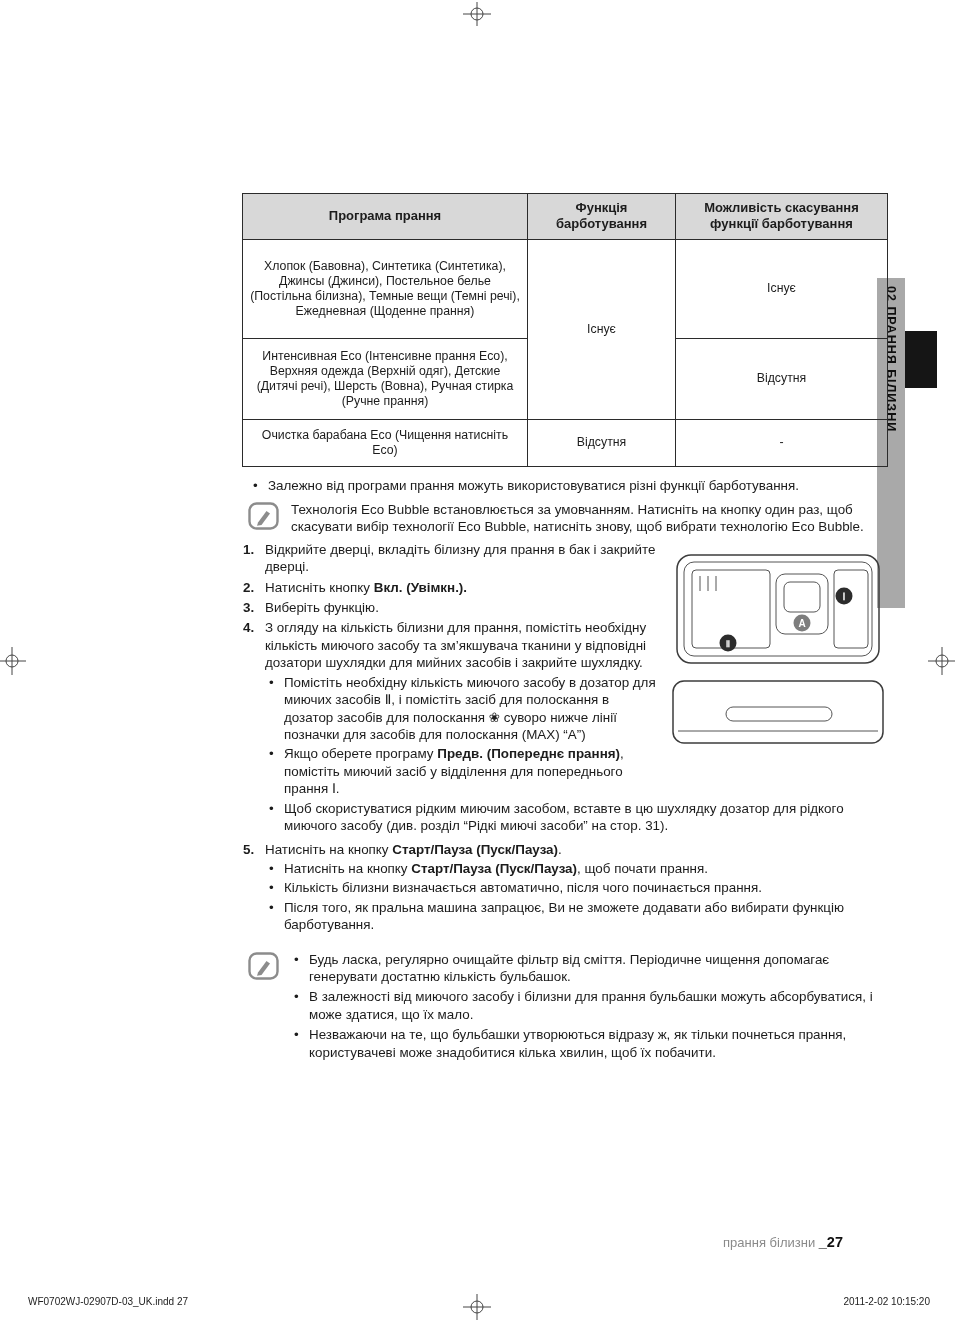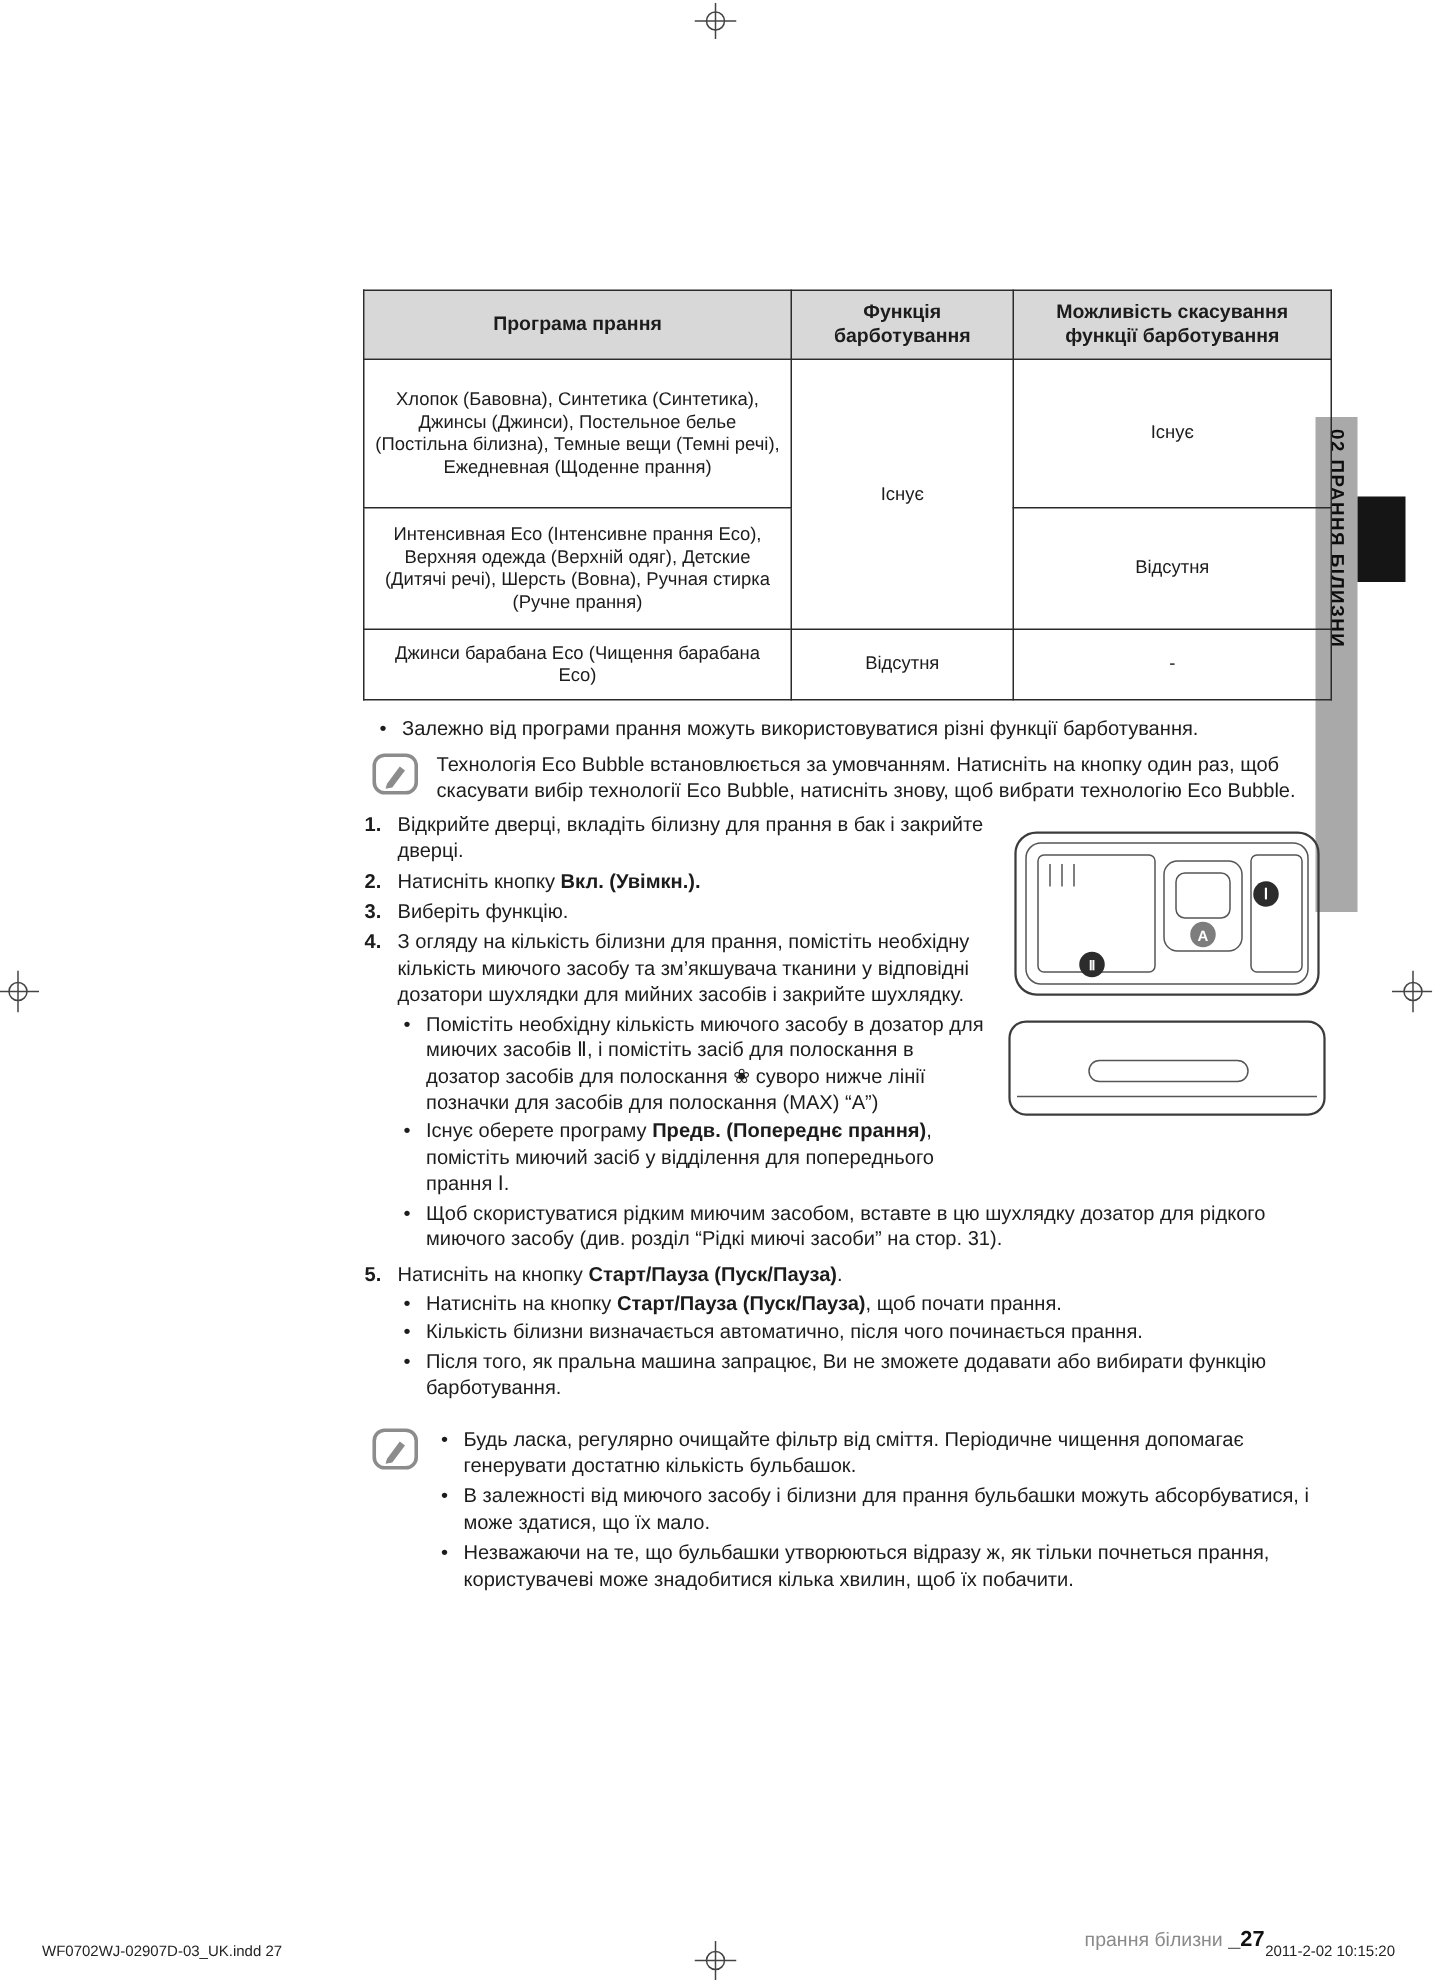--- a/index.html
+++ b/index.html
@@ -48,21 +48,21 @@
   .step { position: relative; padding-left: 23px; margin-top: 3px; }
   .step-num { position: absolute; left: 1px; top: 0; font-weight: bold; }
   .sub-bullets { margin-top: 2px; }
   .sub-bullets .bullet { margin-left: 1px; padding-left: 18px; }
 
   .final-note { margin-top: 17px; }
   .final-note .bullet { margin-top: 3px; }
 
   b { font-weight: bold; }
 
-  .page-footer { position: absolute; left: 198px; top: 1284px; width: 645px; text-align: right; }
+  .page-footer { position: absolute; left: 198px; top: 1233px; width: 645px; text-align: right; }
   .footer-label { color: #8a8a8a; font-size: 13px; }
   .footer-page { color: #111; font-size: 14.5px; font-weight: bold; }
 
   .print-line { position: absolute; left: 28px; top: 1296px; width: 902px; font-size: 10px; color: #222; text-align: right; }
   .print-left { float: left; }
   .print-right { float: right; }
 
   .drawing { stroke: #3c3c3c; fill: none; stroke-width: 1.5; }
   .drawing-thin { stroke: #555; fill: none; stroke-width: 1; }
 </style>
@@ -116,21 +116,21 @@
         <tr>
           <td style="height:88px">Хлопок (Бавовна), Синтетика (Синтетика), Джинсы (Джинси), Постельное белье (Постільна білизна), Темные вещи (Темні речі), Ежедневная (Щоденне прання)</td>
           <td rowspan="2">Існує</td>
           <td>Існує</td>
         </tr>
         <tr>
           <td style="height:70px">Интенсивная Eco (Інтенсивне прання Eco), Верхняя одежда (Верхній одяг), Детские (Дитячі речі), Шерсть (Вовна), Ручная стирка (Ручне прання)</td>
           <td>Відсутня</td>
         </tr>
         <tr>
-          <td style="height:36px">Джинси барабана Eco (Чищення барабана Eco)</td>
+          <td style="height:36px">Очистка барабана Eco (Чищення натисніть Eco)</td>
           <td>Відсутня</td>
           <td>-</td>
         </tr>
       </tbody>
     </table>
 
     <div class="bullet intro-bullet">
       <span>Залежно від програми прання можуть використовуватися різні функції барботування.</span>
     </div>
 
@@ -197,21 +197,21 @@
       </div>
 
       <div class="step">
         <span class="step-num">4.</span>
         <span>З огляду на кількість білизни для прання, помістіть необхідну кількість миючого засобу та зм’якшувача тканини у відповідні дозатори шухлядки для мийних засобів і закрийте шухлядку.</span>
         <div class="sub-bullets">
           <div class="bullet">
             <span>Помістіть необхідну кількість миючого засобу в дозатор для миючих засобів Ⅱ,  і помістіть засіб для полоскання в дозатор засобів для полоскання ❀ суворо нижче лінії позначки для засобів для полоскання (MAX) “A”)</span>
           </div>
           <div class="bullet">
-            <span>Існує оберете програму </span><b>Предв. (Попереднє прання)</b><span>, помістіть миючий засіб у відділення для попереднього прання Ⅰ.</span>
+            <span>Якщо оберете програму </span><b>Предв. (Попереднє прання)</b><span>, помістіть миючий засіб у відділення для попереднього прання Ⅰ.</span>
           </div>
           <div class="bullet">
             <span>Щоб скористуватися рідким миючим засобом, вставте в цю шухлядку дозатор для рідкого миючого засобу (див. розділ “Рідкі миючі засоби” на стор. 31).</span>
           </div>
         </div>
       </div>
 
 
       <div class="step" style="margin-top:6px">
         <span class="step-num">5.</span>

